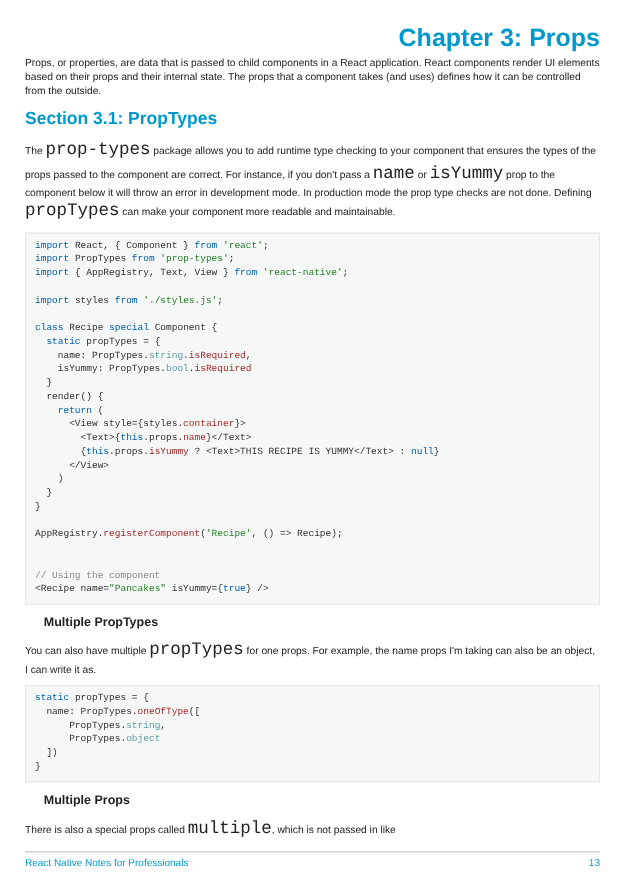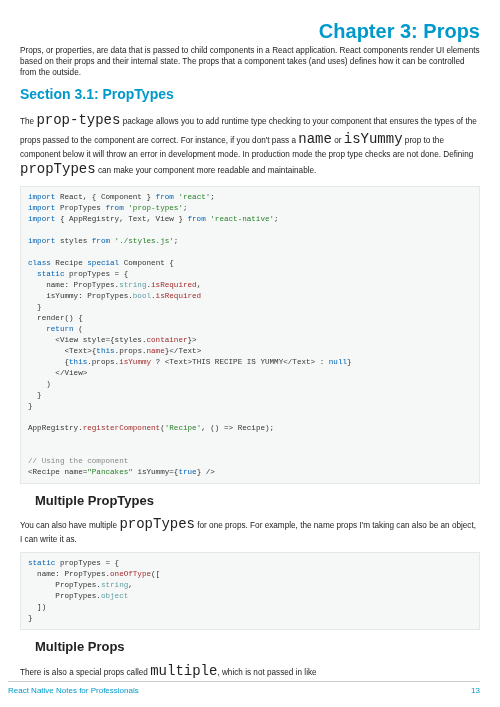--- a/index.html
+++ b/index.html
@@ -31,24 +31,24 @@
     font-family: "Courier New", Courier, monospace;
     font-size: 7.6px;
     background: #f6f8f8;
     border: 1px solid #e6e8e8;
     padding: 5px 7px;
     white-space: pre;
     line-height: 1.45;
     margin: 5px 0 8px 0;
     color: #333;
   }
-  .sub { font-weight: 700; font-size: 13px; margin: 4px 0 6px 0; padding-left: 15px; }
+  .sub { font-weight: 700; font-size: 10px; margin: 4px 0 6px 0; padding-left: 15px; }
   .footer {
     position: absolute;
-    left: 8px; right: 20px; bottom: 10px;
+    left: 20px; right: 20px; bottom: 10px;
     border-top: 1px solid #ccc;
     padding-top: 4px;
     display: flex;
     justify-content: space-between;
     color: #0099cc;
     font-size: 8px;
   }
   .kw  { color: #0060b0; }
   .str { color: #288028; }
   .typ { color: #5f9ea0; }

